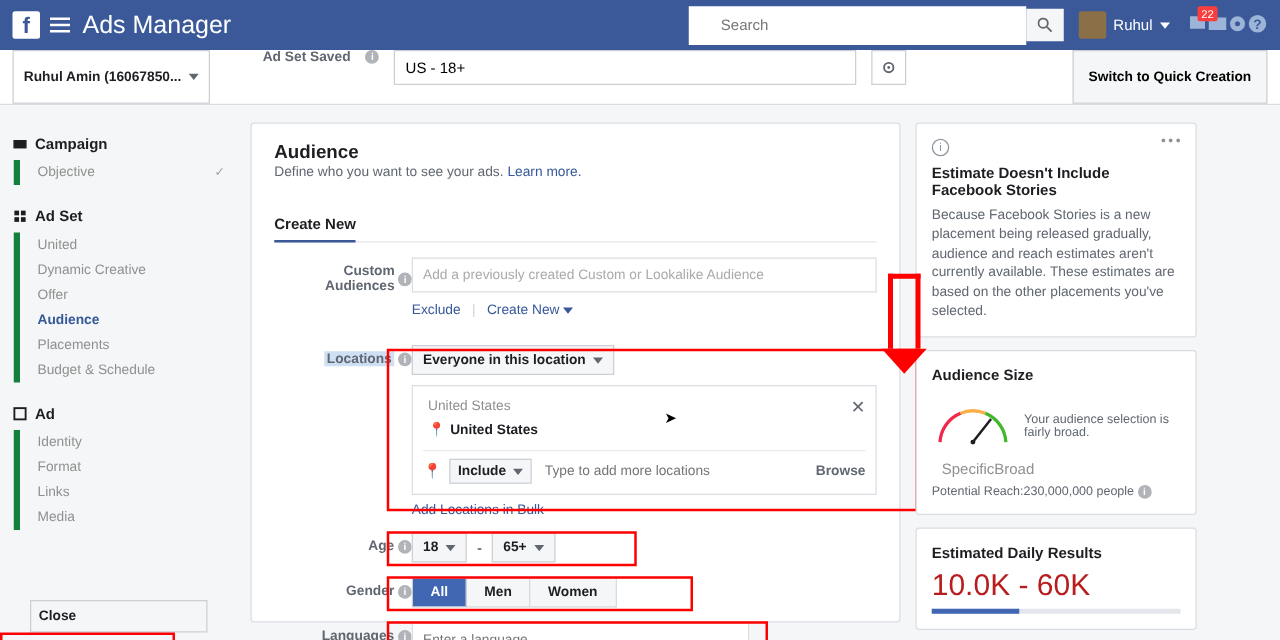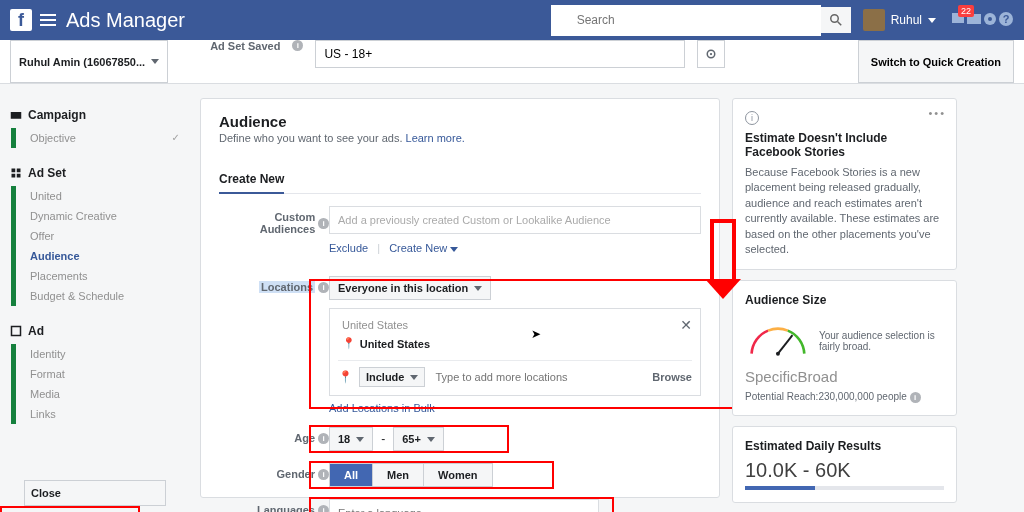--- a/index.html
+++ b/index.html
@@ -68,21 +68,21 @@
 .arrow-head{width:0;height:0;border-left:18px solid transparent;border-right:18px solid transparent;border-top:20px solid red;margin-left:-5px}
 .sidebar{width:225px;display:flex;flex-direction:column;gap:10px}
 .info-card{background:#fff;border:1px solid #dadde1;border-radius:3px;padding:12px;font-size:11px;color:#606770;position:relative}
 .info-card .dots{position:absolute;top:8px;right:10px;color:#909090;letter-spacing:2px}
 .info-card h4{font-size:12px;color:#1c1e21;margin-bottom:6px;font-weight:bold}
 .info-card .icn{width:14px;height:14px;border:1.5px solid #8d949e;border-radius:50%;display:inline-flex;align-items:center;justify-content:center;color:#8d949e;font-size:9px;margin-bottom:6px}
 .gauge{display:flex;align-items:center;gap:8px}
 .gauge svg{width:90px;height:55px}
 .gauge-txt{font-size:10px;color:#606770}
 .reach{font-size:10px;color:#606770;margin-top:6px}
-.est-val{font-size:20px;font-weight:300;color:#404040;margin-top:2px}
+.est-val{font-size:24px;font-weight:300;color:#b91c1c;margin-top:2px}
 .est-bar{height:4px;background:#e4e6eb;margin-top:4px;position:relative}
 .est-bar::before{content:"";position:absolute;left:0;width:35%;height:100%;background:#4267b2}
 .cursor-ptr{position:absolute;left:550px;top:330px;font-size:12px;color:#000}
 .nav-sec-row{display:flex;align-items:flex-start}
 .hl{background:#cfe0f5;padding:0 2px}
 </style>
 </head>
 <body>
 
 <div class="topbar">
@@ -179,22 +179,22 @@
 
     <div class="nav-sec" style="margin-top:18px">
       <svg viewBox="0 0 16 16">
           <rect x="2" y="2" width="12" height="12" fill="none" stroke="#1c1e21" stroke-width="2"></rect>
         </svg>
       <span>Ad</span>
     </div>
     <div class="nav-items" id="nav-ad">
         <div class="nav-item">Identity</div>
         <div class="nav-item">Format</div>
+        <div class="nav-item">Links</div>
         <div class="nav-item">Media</div>
-        <div class="nav-item">Links</div>
       </div>
 
     <div class="close-btn">Close</div>
     <div class="red-close"></div>
   </div>
 
   <div class="main" style="position:relative">
     <div class="card aud-card" style="position:relative">
       <div class="aud-title">Audience</div>
       <div class="aud-sub">
@@ -309,21 +309,21 @@
         <div class="gauge">
           <svg viewBox="0 0 100 60">
             <path d="M10 50 A40 40 0 0 1 35 15" fill="none" stroke="#f02849" stroke-width="4"></path>
             <path d="M35 15 A40 40 0 0 1 65 15" fill="none" stroke="#fcaf45" stroke-width="4"></path>
             <path d="M65 15 A40 40 0 0 1 90 50" fill="none" stroke="#42b72a" stroke-width="4"></path>
             <line x1="50" y1="50" x2="72" y2="22" stroke="#1c1e21" stroke-width="3"></line>
             <circle cx="50" cy="50" r="3" fill="#1c1e21"></circle>
           </svg>
           <div class="gauge-txt">Your audience selection is fairly broad.</div>
         </div>
-        <div style="display:flex;justify-content:flex-start;font-size:15px;color:#909090;width:90px">
+        <div style="display:flex;justify-content:center;font-size:12px;color:#909090;width:90px">
           <span>Specific</span>
             <span>Broad</span>
         </div>
         <div class="reach">
           <span>Potential Reach:</span><span>230,000,000 people</span> <i class="info-i">i</i>
         </div>
       </div>
 
       <div class="info-card">
         <h4>Estimated Daily Results</h4>

